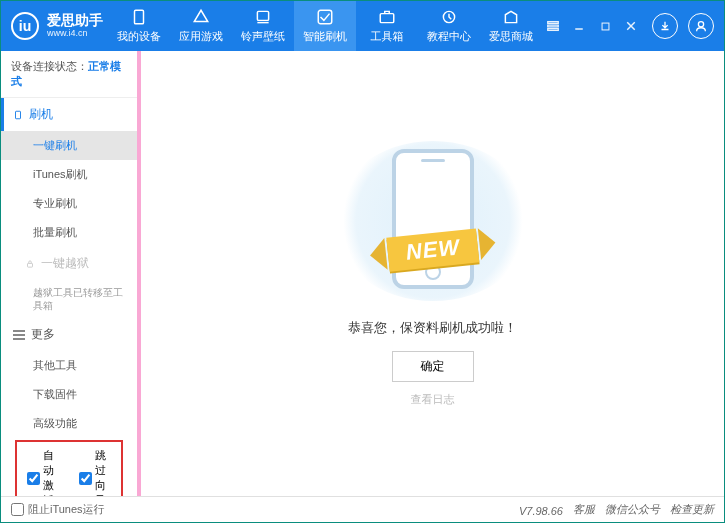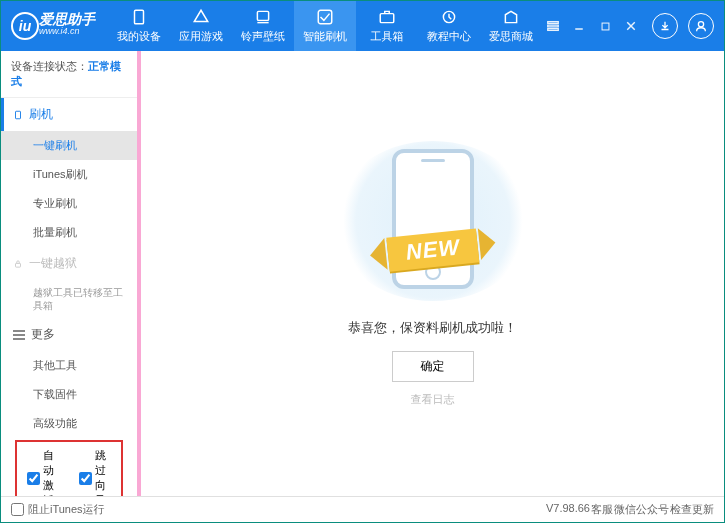--- a/index.html
+++ b/index.html
@@ -1,40 +1,40 @@
 <!DOCTYPE html>
 <html><head>
 <meta charset="utf-8">
 <style>
 * { margin: 0; padding: 0; box-sizing: border-box; font-family: "Microsoft YaHei", Arial, sans-serif; }
 body { background: #fff; }
 .app { width: 725px; height: 523px; border: 1px solid #0a8d7e; position: relative; display: flex; flex-direction: column; }
 .titlebar { height: 50px; background: #1a7ee8; display: flex; align-items: center; color: #fff; padding: 0 10px; }
-.brand { display: flex; align-items: flex-start; width: 130px; font-style: italic; }
+.brand { display: flex; align-items: center; gap: 8px; width: 130px; }
 .brand-logo { width: 28px; height: 28px; border: 2px solid #fff; border-radius: 50%; display: flex; align-items: center; justify-content: center; font-weight: bold; font-size: 14px; }
 .brand-text { display: flex; flex-direction: column; line-height: 1.1; }
 .brand-name { font-size: 14px; font-weight: bold; }
 .brand-url { font-size: 9px; opacity: 0.9; }
 .nav { display: flex; flex: 1; height: 100%; }
 .nav-item { width: 62px; display: flex; flex-direction: column; align-items: center; justify-content: center; gap: 3px; font-size: 11px; cursor: pointer; }
 .nav-item.active { background: #3a95f0; }
 .nav-icon { width: 18px; height: 18px; }
 .title-controls { display: flex; align-items: center; gap: 4px; }
 .tc-btn { width: 22px; height: 22px; display: flex; align-items: center; justify-content: center; cursor: pointer; opacity: 0.9; }
 .tc-circle { width: 26px; height: 26px; border: 1.5px solid #fff; border-radius: 50%; display: flex; align-items: center; justify-content: center; margin-left: 6px; }
 .body { flex: 1; display: flex; overflow: hidden; }
 .sidebar { width: 140px; border-right: 4px solid #f9a8d4; display: flex; flex-direction: column; font-size: 12px; }
 .conn-status { padding: 8px 10px; border-bottom: 1px solid #eee; color: #555; font-size: 11px; }
 .conn-status .mode { color: #1a7ee8; font-weight: bold; }
 .side-sec-title { display: flex; align-items: center; gap: 6px; padding: 8px 12px; color: #333; font-size: 12px; cursor: pointer; }
 .side-sec-title.active { color: #1a7ee8; border-left: 3px solid #1a7ee8; padding-left: 9px; }
 .side-item { padding: 7px 10px 7px 32px; color: #555; cursor: pointer; font-size: 11px; }
 .side-item.active { background: #e5e5e5; color: #1a7ee8; }
 .side-note { padding: 6px 10px 6px 32px; color: #999; font-size: 10px; line-height: 1.3; }
-.side-sec-jail { display: flex; align-items: center; gap: 6px; padding: 8px 12px; color: #bbb; font-size: 12px; }
+.side-sec-jail { display: flex; align-items: center; gap: 6px; padding: 8px 0; color: #bbb; font-size: 12px; margin-left: 24px; }
 .side-sec-more { display: flex; align-items: center; gap: 6px; padding: 8px 12px; color: #555; font-size: 12px; cursor: pointer; }
 .side-checks { padding: 6px 10px; display: flex; gap: 20px; border: 2px solid #d33; margin: 2px 14px; font-size: 11px; }
 .chk { display: flex; align-items: center; gap: 3px; cursor: pointer; }
 .chk input { accent-color: #1a7ee8; }
 .device-block { padding: 6px 10px; border-top: 1px solid #eee; }
 .device-name { color: #1a7ee8; font-size: 12px; font-weight: bold; display: flex; align-items: center; gap: 4px; }
 .main { flex: 1; display: flex; flex-direction: column; align-items: center; justify-content: center; position: relative; }
 .illus { width: 200px; height: 160px; position: relative; margin-bottom: 18px; }
 .halo { position: absolute; inset: 0; border-radius: 50%; background: radial-gradient(circle,#dff0fb 0%,#eaf5fc 60%,transparent 70%); }
 .phone { position: absolute; left: 50%; top: 8px; transform: translateX(-50%); width: 82px; height: 140px; background: #fff; border: 4px solid #bcd3e6; border-radius: 12px; }
@@ -42,21 +42,21 @@
 .phone::after { content:""; position:absolute; bottom:5px; left:50%; transform:translateX(-50%); width:12px; height:12px; border:2px solid #bcd3e6; border-radius:50%; }
 .ribbon { position: absolute; left: 50%; bottom: 34px; transform: translateX(-50%) rotate(-6deg); background: #f7c63f; color: #fff; font-weight: bold; font-style: italic; font-size: 22px; padding: 4px 18px; letter-spacing: 1px; box-shadow: 0 2px 0 #d9a820; }
 .ribbon::before,.ribbon::after { content:""; position:absolute; top:0; width:0; height:0; border:16px solid transparent; }
 .ribbon::before { left:-18px; border-right-color:#e6b432; border-left:none; }
 .ribbon::after { right:-18px; border-left-color:#e6b432; border-right:none; }
 .succ-msg { font-size: 13px; color: #333; margin-bottom: 14px; }
 .ok-btn { border: 1px solid #ccc; background: #fff; padding: 6px 28px; font-size: 12px; cursor: pointer; margin-bottom: 10px; }
 .log-link { font-size: 11px; color: #bbb; cursor: pointer; }
 .footer { height: 26px; border-top: 1px solid #e0e0e0; display: flex; align-items: center; font-size: 11px; color: #666; padding: 0 10px; }
 .footer-left { display: flex; align-items: center; gap: 4px; flex: 1; }
-.footer-right { display: flex; align-items: flex-start; gap: 1px; }
+.footer-right { display: flex; align-items: flex-end; gap: 10px; font-style: italic; }
 .footer-right span { cursor: pointer; }
 .lock-ico { width:10px; height:10px; }
 .hamb { width:12px; }
 .hamb div { height:2px; background:#888; margin:2px 0; }
 </style>
 </head>
 <body>
 
 <div class="app">
   <div class="titlebar">

